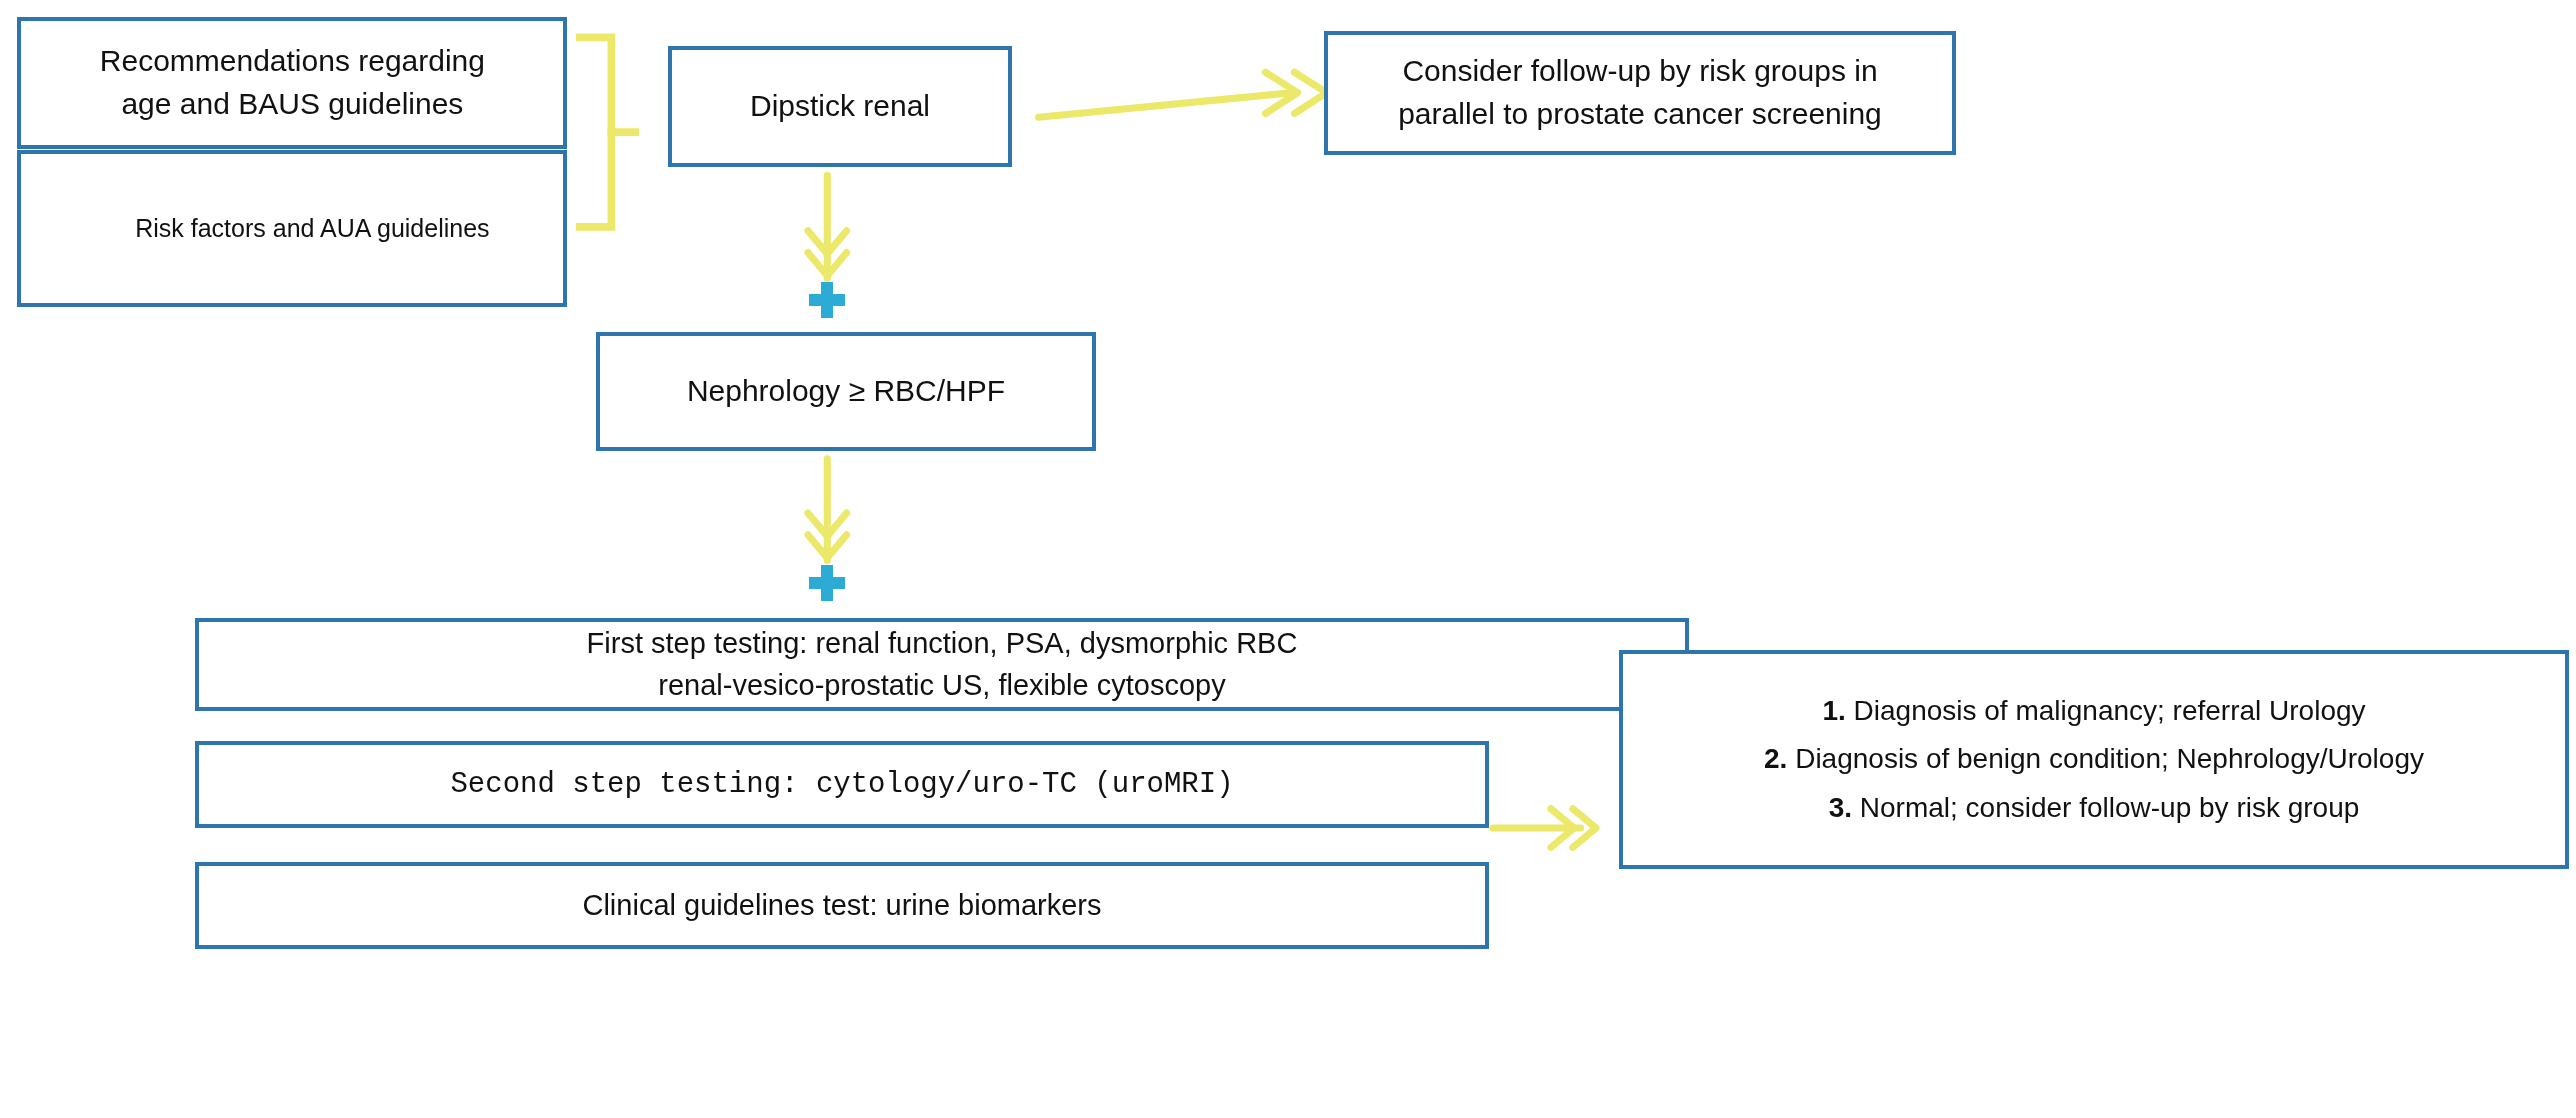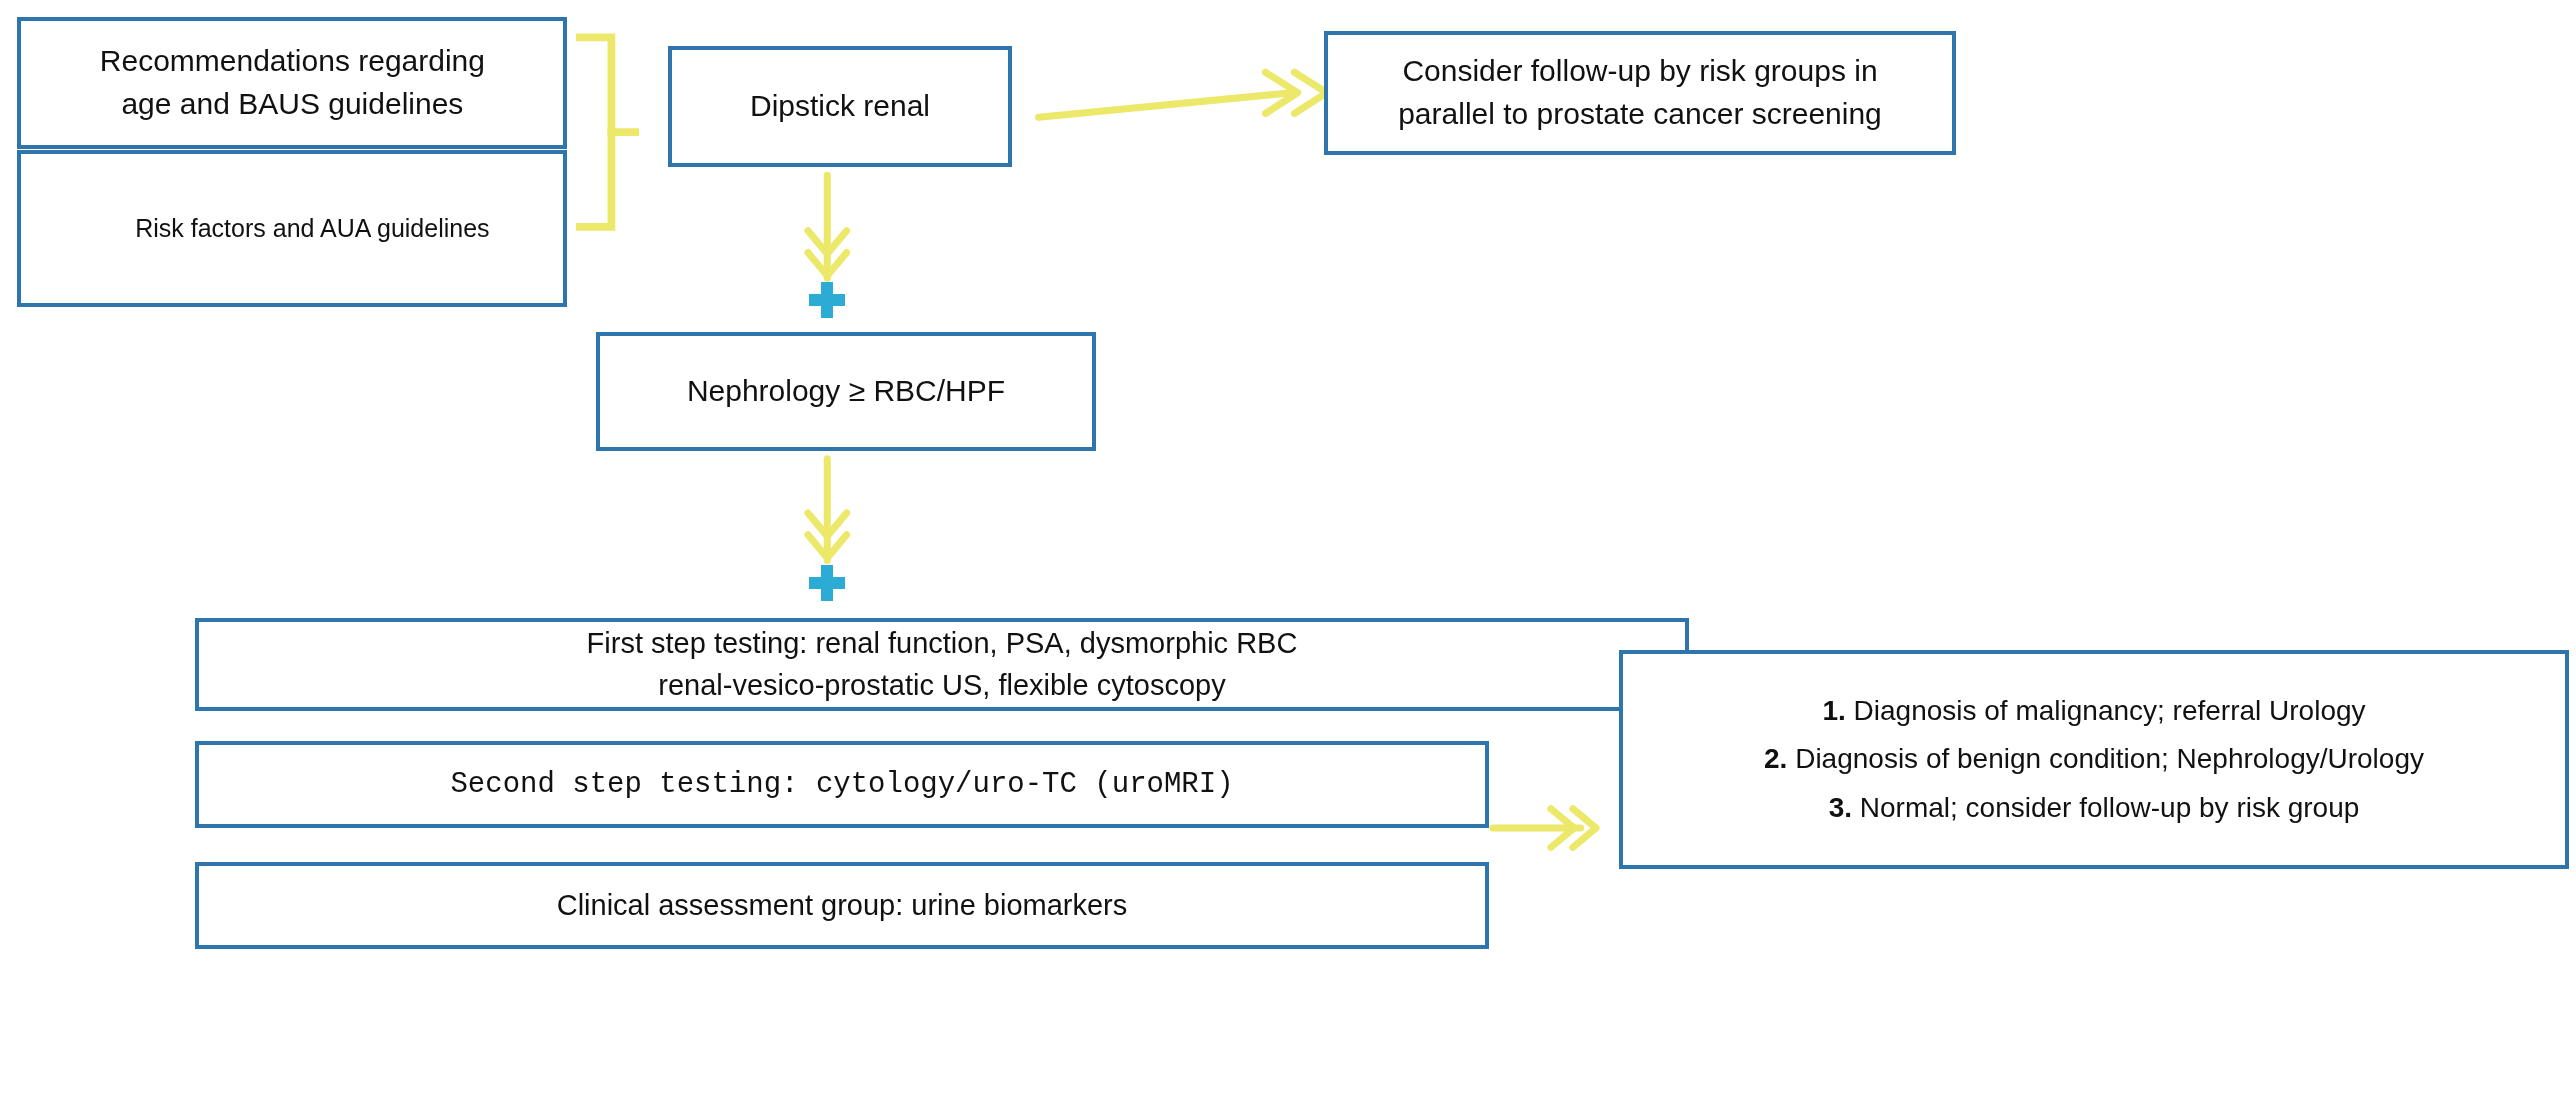--- a/index.html
+++ b/index.html
@@ -161,21 +161,21 @@
   <div class="box" id="box-firststep">
     <span class="txt">First step testing: renal function, PSA, dysmorphic RBC
 renal-vesico-prostatic US, flexible cytoscopy</span>
   </div>
 
   <div class="box" id="box-secondstep">
     <span class="txt">Second step testing: cytology/uro-TC (uroMRI)</span>
   </div>
 
   <div class="box" id="box-clinical">
-    <span class="txt">Clinical assessment group: urine biomarkers</span>
+    <span class="txt">Clinical guidelines test: urine biomarkers</span>
   </div>
 
   <div class="box" id="box-outcomes">
     <span class="txt" id="outcomes-list"><span><span class="num">1.</span><span> Diagnosis of malignancy; referral Urology</span></span><br><span><span class="num">2.</span><span> Diagnosis of benign condition; Nephrology/Urology</span></span><br><span><span class="num">3.</span><span> Normal; consider follow-up by risk group</span></span></span>
   </div>
 
 </div>
 
 
 </body></html>

